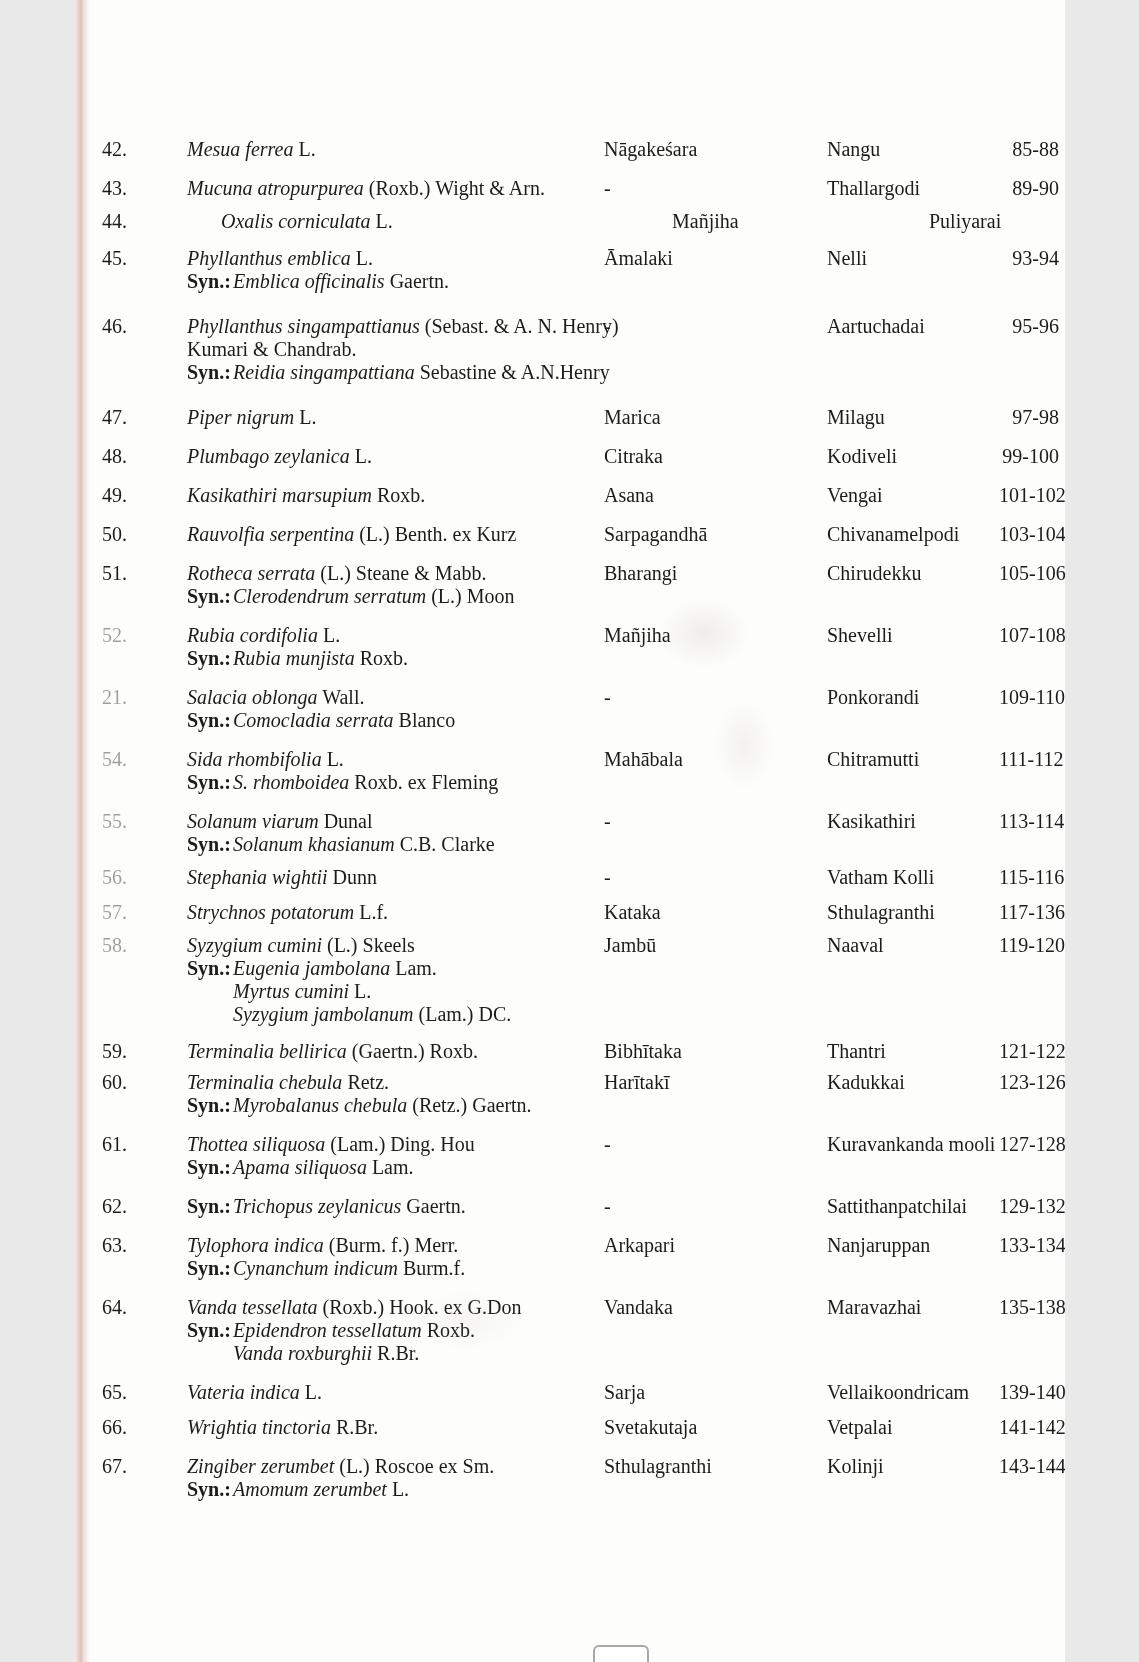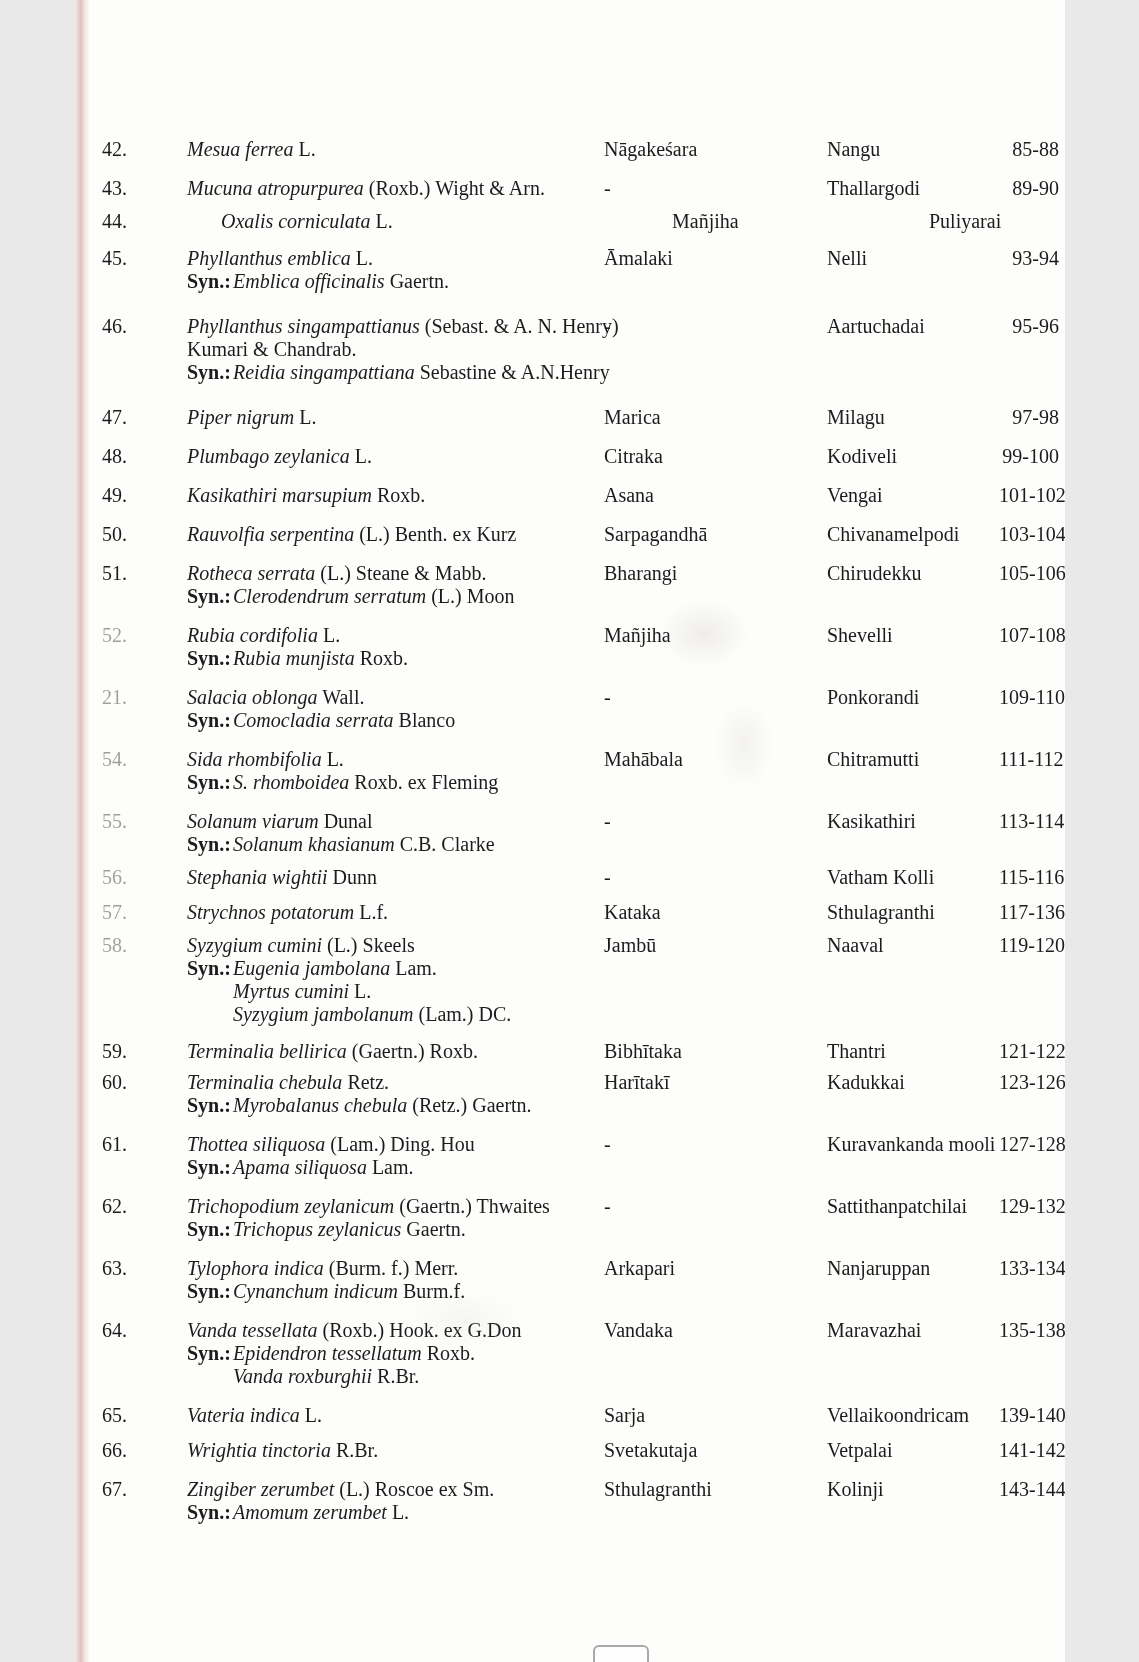--- a/index.html
+++ b/index.html
@@ -261,21 +261,20 @@
           <div class="name-line"><span class="it">Thottea siliquosa</span><span class="rm"> (Lam.) Ding. Hou</span></div>
           <div class="syn-line"><span class="syn-label">Syn.:</span><span class="it">Apama siliquosa</span><span class="rm"> Lam.</span></div>
         </div>
         <div class="c-skt">-</div>
         <div class="c-tam">Kuravankanda mooli</div>
         <div class="c-pg">127-128</div>
       </div>
       <div class="row">
         <div class="c-num">62.</div>
         <div class="c-bot">
-          <div class="name-line"><span class="it">Trichopodium zeylanicum</span><span class="rm"> (Gaertn.) Thwaites</span></div>
           <div class="syn-line"><span class="syn-label">Syn.:</span><span class="it">Trichopus zeylanicus</span><span class="rm"> Gaertn.</span></div>
         </div>
         <div class="c-skt">-</div>
         <div class="c-tam">Sattithanpatchilai</div>
         <div class="c-pg">129-132</div>
       </div>
       <div class="row">
         <div class="c-num">63.</div>
         <div class="c-bot">
           <div class="name-line"><span class="it">Tylophora indica</span><span class="rm"> (Burm. f.) Merr.</span></div>

